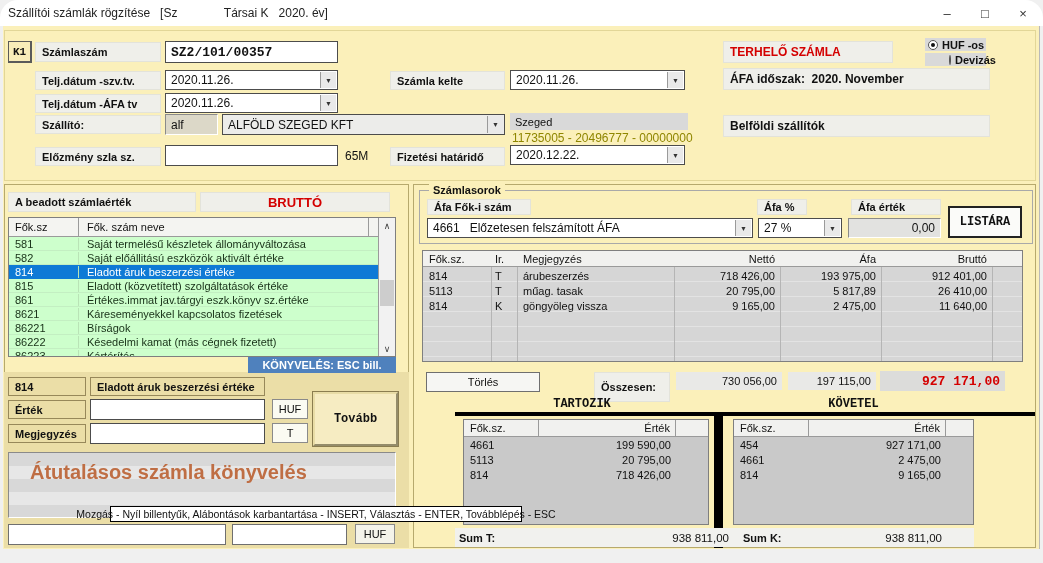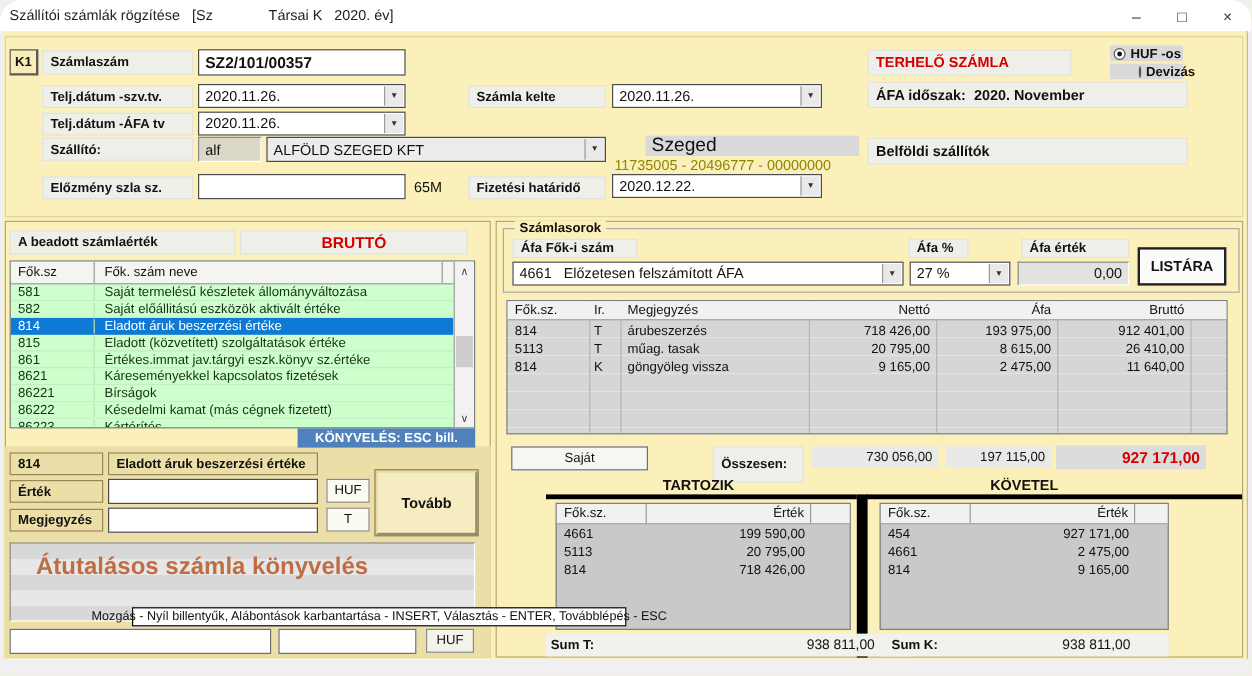--- a/index.html
+++ b/index.html
@@ -86,21 +86,21 @@
   .ledger { border:1px solid #7f7f7f; background:#C9C9C9; position:absolute; }
   .lg-head { height:17px; background:#f1f1ef; border-bottom:1px solid #9a9a9a; display:flex; }
   .lg-c1 { width:75px; padding-left:6px; display:flex; align-items:center; border-right:1px solid #9a9a9a; }
   .lg-c2 { width:137px; display:flex; align-items:center; justify-content:flex-end; padding-right:5px; border-right:1px solid #9a9a9a; }
   .lg-c3 { flex:1; }
   .lg-row { height:15px; display:flex; align-items:center; }
   .sum-strip { background:#f1f1ee; display:flex; align-items:center; font-weight:bold; }
   .sum-val { flex:1; text-align:right; padding-right:32px; font-weight:normal; font-size:11.5px; }
 
   .red { color:#D40000; }
-  .bold { font-weight:bold; }
+  .bold { font-weight:bold;font-family:Liberation Mono, monospace; }
 </style>
 </head>
 <body>
 
 <div id="app">
 
   <div class="abs" id="titlebar">
     <div class="abs" id="title-text">Szállítói számlák rögzítése   [Sz              Társai K   2020. év]</div>
     <div class="abs win-ctrl" style="right:76px;">–</div>
     <div class="abs win-ctrl" style="right:38px;">□</div>
@@ -133,21 +133,21 @@
     <span>2020.11.26.</span>
     <span class="arrowbtn">▼</span>
   </div>
 
   <div class="abs lbl" style="left:35px; top:115px; width:126px; height:19px;">Szállító:</div>
   <div class="abs sunken" style="left:165px; top:114px; width:53px; height:21px; background:#dcd8c8; display:flex; align-items:center; padding-left:5px; font-size:12px;">alf</div>
   <div class="abs combo" style="left:222px; top:114px; width:283px; height:21px; background:#ececea;">
     <span>ALFÖLD SZEGED KFT</span>
     <span class="arrowbtn">▼</span>
   </div>
-  <div class="abs" style="left:510px; top:113px; width:178px; height:17px; background:#d9d9d9; display:flex; align-items:center; padding-left:5px; font-size:16px;margin-left:28px;">Szeged</div>
+  <div class="abs" style="left:510px; top:113px; width:178px; height:17px; background:#d9d9d9; display:flex; align-items:center; padding-left:5px; font-size:11px;">Szeged</div>
   <div class="abs" style="left:512px; top:131px; color:#8F8600; font-size:12px;">11735005 - 20496777 - 00000000</div>
 
   <div class="abs lbl" style="left:35px; top:147px; width:126px; height:19px;">Előzmény szla sz.</div>
   <div class="abs input" style="left:165px; top:145px; width:173px; height:21px;"></div>
   <div class="abs" style="left:345px; top:149px; font-size:12px;">65M</div>
 
   <div class="abs lbl" style="left:390px; top:147px; width:115px; height:19px;">Fizetési határidő</div>
   <div class="abs combo" style="left:510px; top:145px; width:175px; height:20px;">
     <span>2020.12.22.</span>
     <span class="arrowbtn">▼</span>
@@ -304,36 +304,36 @@
         <div class="ltc ltc4">718 426,00</div>
       <div class="ltc ltc5">193 975,00</div>
         <div class="ltc ltc6">912 401,00</div>
         <div class="ltc ltc7"></div>
     </div>
     <div class="lt-row" style="top:32px;">
       <div class="ltc ltc1">5113</div>
         <div class="ltc ltc2">T</div>
       <div class="ltc ltc3">műag. tasak</div>
         <div class="ltc ltc4">20 795,00</div>
-      <div class="ltc ltc5">8 615,00</div>
+      <div class="ltc ltc5">5 817,89</div>
         <div class="ltc ltc6">26 410,00</div>
         <div class="ltc ltc7"></div>
     </div>
     <div class="lt-row" style="top:47px;">
       <div class="ltc ltc1">814</div>
         <div class="ltc ltc2">K</div>
       <div class="ltc ltc3">göngyöleg vissza</div>
         <div class="ltc ltc4">9 165,00</div>
       <div class="ltc ltc5">2 475,00</div>
         <div class="ltc ltc6">11 640,00</div>
         <div class="ltc ltc7"></div>
     </div>
   </div>
 
-  <div class="abs btn" style="left:426px; top:372px; width:114px; height:20px;">Saját</div>
+  <div class="abs btn" style="left:426px; top:372px; width:114px; height:20px;">Törlés</div>
   <div class="abs lbl" style="left:594px; top:372px; width:76px; height:30px;">Összesen:</div>
   <div class="abs totbox" style="left:676px; top:372px; width:106px; height:18px;">730 056,00</div>
   <div class="abs totbox" style="left:788px; top:372px; width:88px; height:18px;">197 115,00</div>
   <div class="abs totbox red bold" style="left:880px; top:371px; width:125px; height:20px; background:#dcdcda; font-size:13px;">927 171,00</div>
 
   <div class="abs bold" style="left:455px; top:397px; width:254px; text-align:center; font-size:12px;">TARTOZIK</div>
   <div class="abs bold" style="left:733px; top:397px; width:241px; text-align:center; font-size:12px;">KÖVETEL</div>
   <div class="abs thick-hr" style="left:455px; top:412px; width:259px;"></div>
   <div class="abs thick-hr" style="left:722px; top:412px; width:313px;"></div>
   <div class="abs" id="v-divider"></div>

